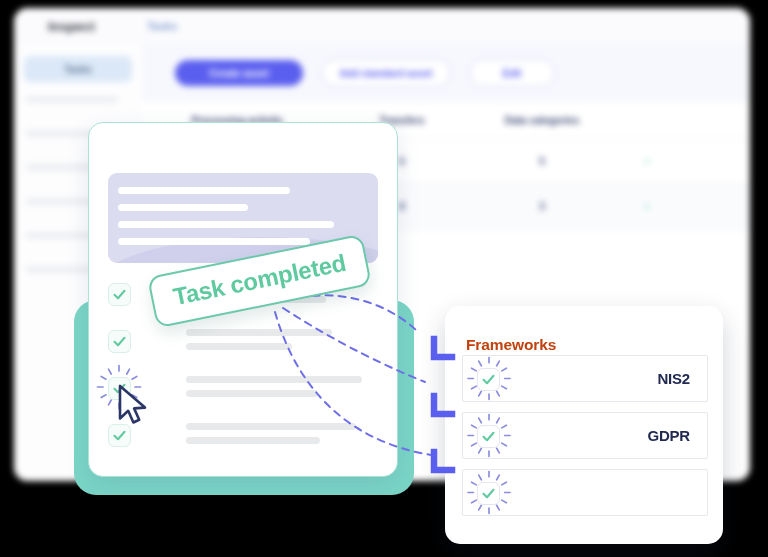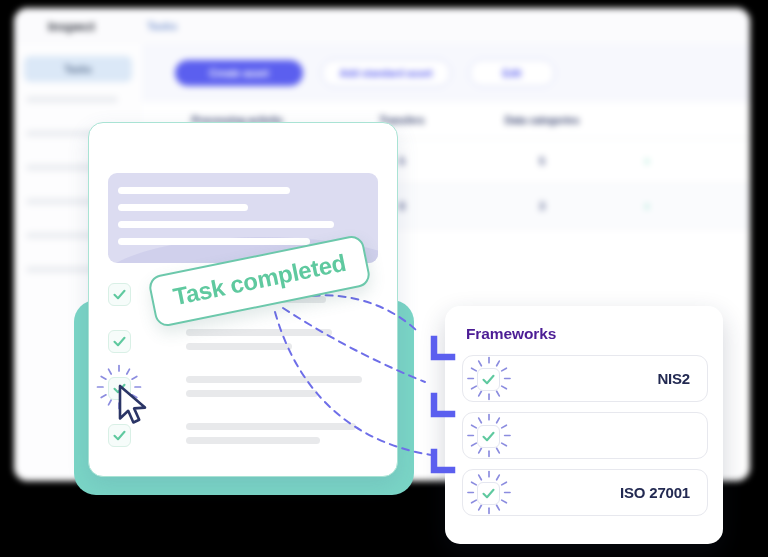--- a/index.html
+++ b/index.html
@@ -131,26 +131,26 @@
   }
 
   
   .fw-panel{
     position:absolute;left:445px;top:306px;width:278px;height:238px;
     background:#ffffff;border-radius:15px;
     box-shadow:0 10px 26px rgba(30,40,70,.20);
     z-index:20;
   }
   .fw-title{
-    position:absolute;left:21px;top:19px;
-    font-size:15.5px;font-weight:700;color:#4c1d95;letter-spacing:-.1px;
+    position:absolute;left:21px;top:30px;
+    font-size:15.5px;font-weight:700;color:#c2410c;letter-spacing:-.1px;
   }
   .fw-item{
     position:absolute;left:17px;width:244px;height:45px;
-    border:1.4px solid #e7e8ee;border-radius:11px;
+    border:1.4px solid #e7e8ee;border-radius:2px;
     display:flex;align-items:center;
   }
   .fw-item.i1{top:49px;}
   .fw-item.i2{top:106px;}
   .fw-item.i3{top:163px;}
   .fw-ic{position:relative;width:50px;height:45px;flex:0 0 50px;}
   .fw-ic .cbox2{
     position:absolute;left:14px;top:12px;width:21px;height:21px;border-radius:6px;
     border:1.4px solid #e4e6f0;background:#ffffff;
   }
@@ -359,20 +359,21 @@
             <line x1="5.2" y1="12.5" x2="10" y2="15.2"></line>
               <line x1="12.5" y1="5.2" x2="15.2" y2="10"></line>
           </g>
         </svg>
         <div class="cbox2">
           <svg width="15" height="15" viewBox="0 0 15 15">
             <path d="M2.5 7.8 L6 11.2 L12.5 3.8" stroke="#5fc99f" stroke-width="2.1" fill="none" stroke-linecap="round" stroke-linejoin="round"></path>
           </svg>
         </div>
       </div>
+      <div class="fw-label">GDPR</div>
     </div>
 
     <div class="fw-item i3">
       <div class="fw-ic">
         <svg class="sparkle2" width="48" height="45" viewBox="0 0 46 46">
           <g stroke="#8b8cdf" stroke-width="1.7" stroke-linecap="round">
             <line x1="23" y1="1.5" x2="23" y2="7"></line>
               <line x1="33.5" y1="5.2" x2="30.8" y2="10"></line>
             <line x1="40.8" y1="12.5" x2="36" y2="15.2"></line>
               <line x1="44.5" y1="23" x2="39" y2="23"></line>
@@ -385,17 +386,16 @@
             <line x1="5.2" y1="12.5" x2="10" y2="15.2"></line>
               <line x1="12.5" y1="5.2" x2="15.2" y2="10"></line>
           </g>
         </svg>
         <div class="cbox2">
           <svg width="15" height="15" viewBox="0 0 15 15">
             <path d="M2.5 7.8 L6 11.2 L12.5 3.8" stroke="#5fc99f" stroke-width="2.1" fill="none" stroke-linecap="round" stroke-linejoin="round"></path>
           </svg>
         </div>
       </div>
-      <div class="fw-label">ISO 27001</div>
     </div>
   </div>
 
 </div>
 
 </body></html>

